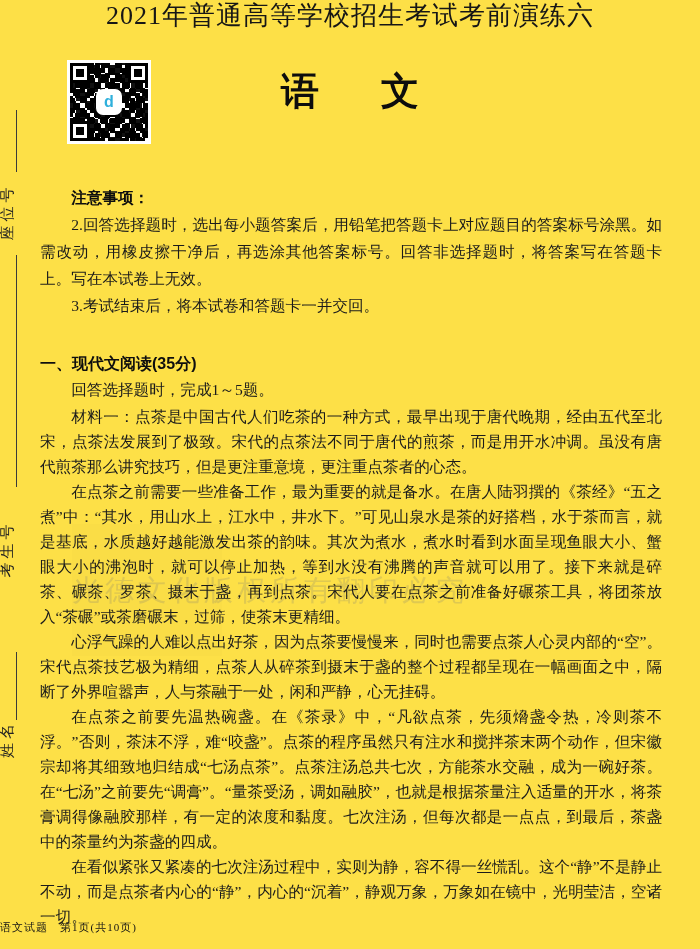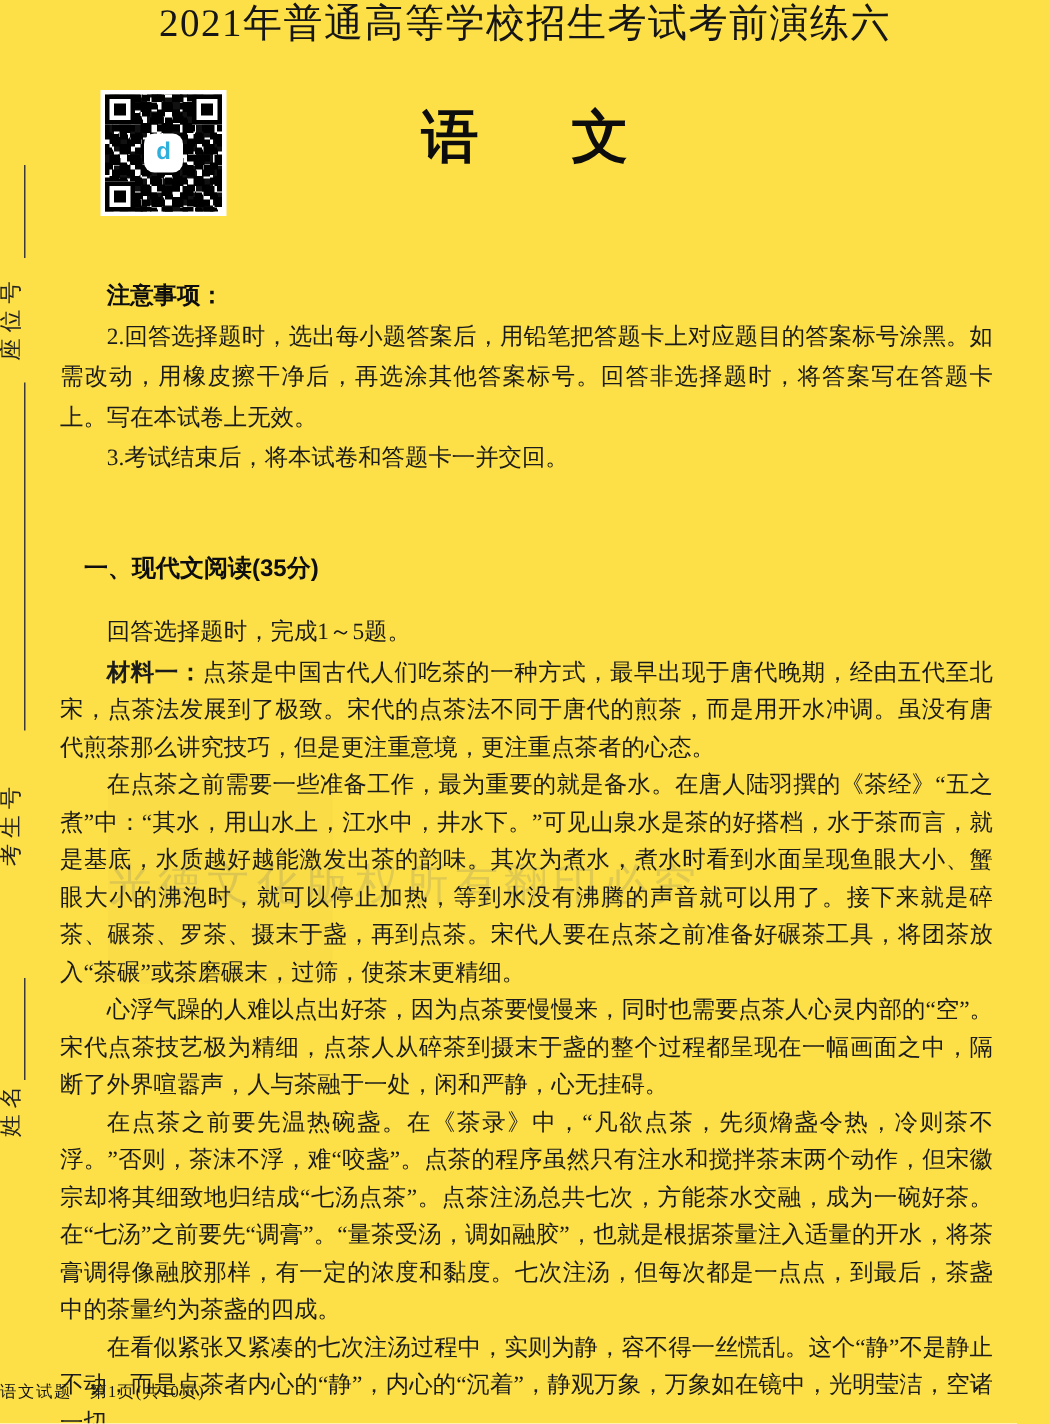--- a/index.html
+++ b/index.html
@@ -42,28 +42,28 @@
              background:rgba(0,0,0,0.012);display:flex;flex-direction:row;
              justify-content:space-between;align-items:center;padding:2px 0;box-sizing:border-box;
              z-index:0;pointer-events:none;}
   .watermark div{font-family:"Liberation Sans",sans-serif;font-size:29px;letter-spacing:4px;
                  color:rgba(120,120,120,0.22);line-height:1.2;white-space:nowrap;}
 
   
   .blk{position:absolute;left:40px;width:622px;z-index:1;}
   .notice{top:150px;margin-top:34px;}
   .hd{font-family:"Liberation Sans",sans-serif;font-weight:bold;font-size:16px;
-      line-height:27px;color:#0e0e0e;margin:16px;}
+      line-height:27px;color:#0e0e0e;margin:0;}
   .notice p{margin:0;font-size:15.6px;line-height:27px;text-indent:2em;
             text-align:justify;text-justify:inter-character;}
   .reading{top:350px;}
   .sub{margin:0;font-size:15.6px;line-height:26.5px;text-indent:2em;}
   .para{margin:0;font-size:15.6px;line-height:25px;text-indent:2em;
         text-align:justify;text-justify:inter-character;}
-  .para b{font-family:"Liberation Sans",sans-serif;font-weight:bold;}
+  .para b{font-family:"Liberation Sans",sans-serif;font-weight:normal;}
 
   
   .footer{position:absolute;left:0;bottom:14px;width:100%;
           font-size:11px;color:#141414;letter-spacing:1px;}
 </style>
 </head>
 <body>
 
 <div class="page">
 

